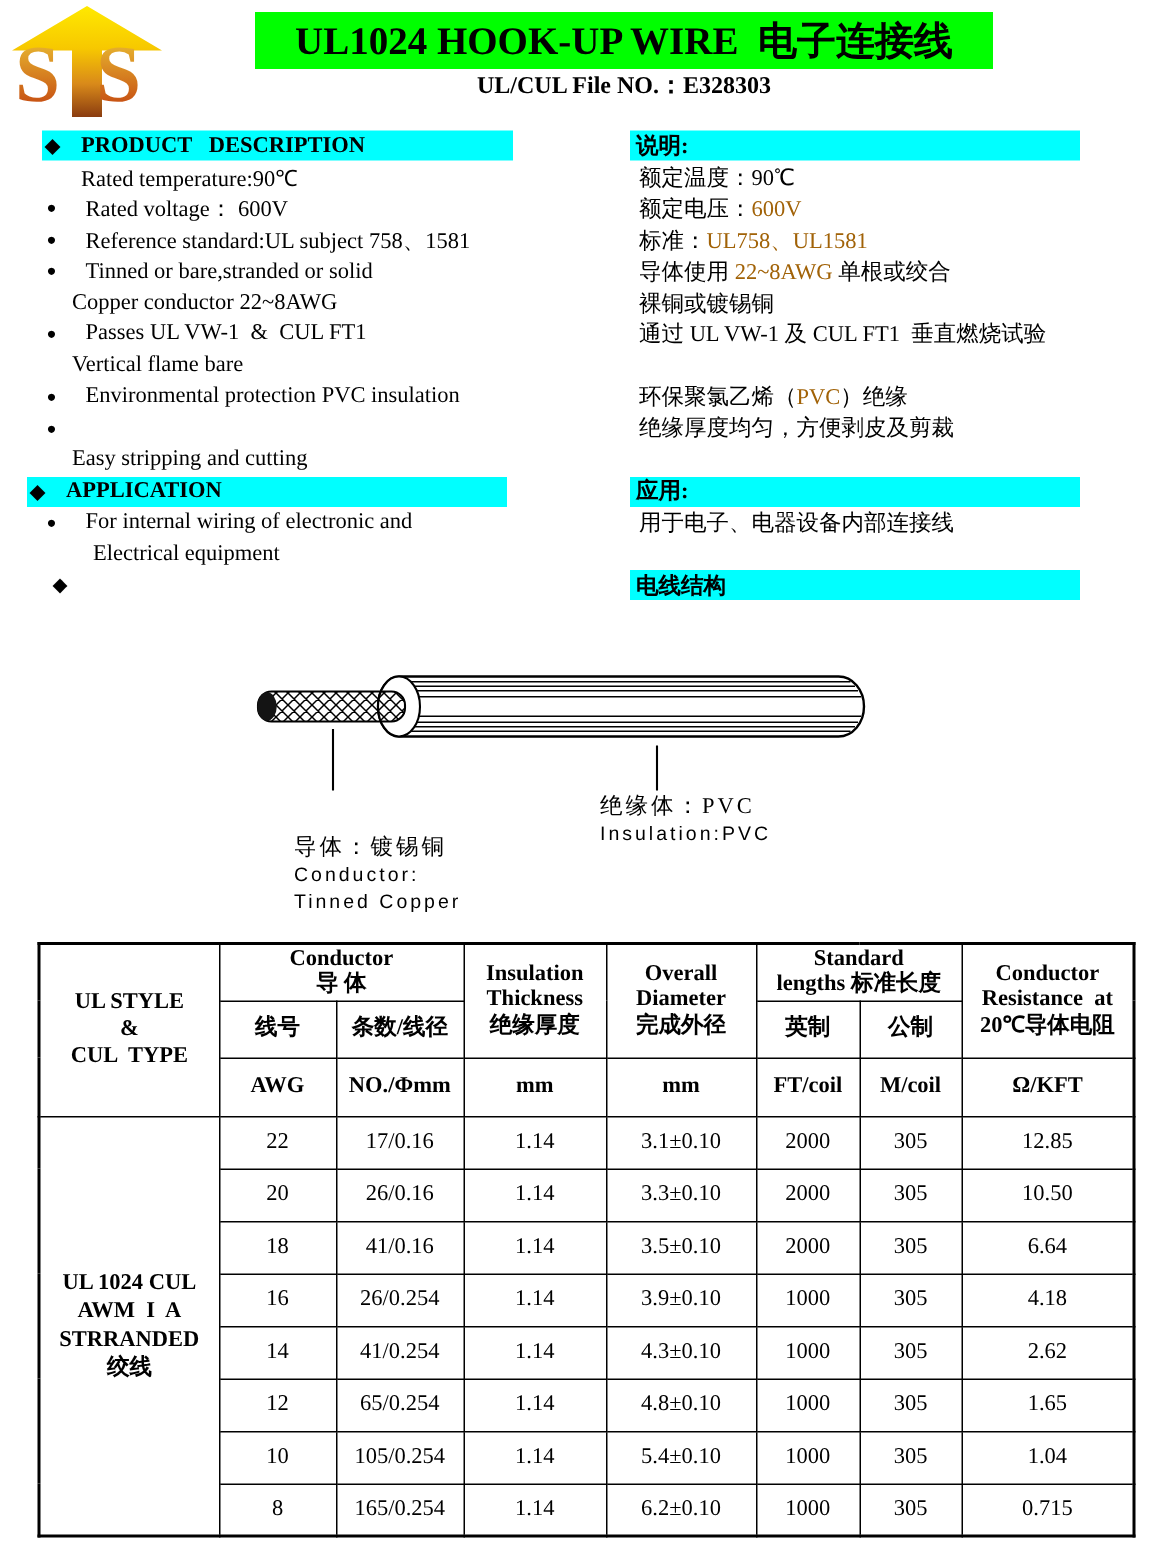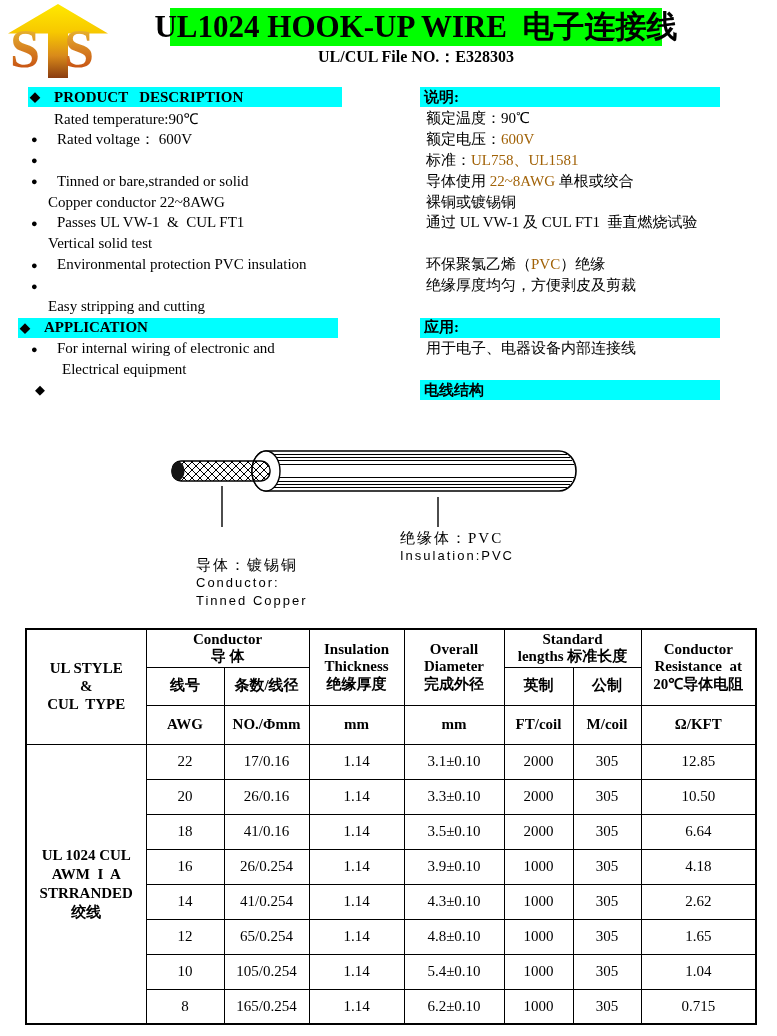--- a/index.html
+++ b/index.html
@@ -15,21 +15,21 @@
   .logo-s{position:absolute;top:18px;font-size:54px;font-weight:bold;line-height:1;
     font-family:"Liberation Serif",serif;
     background:linear-gradient(180deg,#e8b830 10%,#c85414 85%);
     -webkit-background-clip:text;background-clip:text;color:transparent;}
   #logo-s-left{left:2px;}
   #logo-s-right{left:56px;}
 
   
   #title-bar{left:170px;top:8px;width:492px;height:38px;background:#00ff00;
     display:flex;align-items:center;justify-content:center;
-    font-size:31px;font-weight:bold;white-space:pre;}
+    font-size:26px;font-weight:bold;white-space:pre;}
   #subtitle{left:170px;top:47px;width:492px;text-align:center;
     font-size:16px;font-weight:bold;}
 
   
   #left-column{left:28px;top:87px;width:365px;}
   #right-column{left:420px;top:87px;width:350px;}
   .trow{height:20.93px;display:flex;align-items:center;font-size:15px;white-space:pre;}
   .marker{width:26px;font-size:11px;text-align:left;padding-left:3px;flex:0 0 26px;}
   .diamond{font-size:13px;}
   .hl{background:#00ffff;display:flex;align-items:center;height:20px;font-weight:bold;}
@@ -72,25 +72,25 @@
   <span id="logo-s-right" class="logo-s">S</span>
 </div>
 
 <div id="title-bar" class="abs">UL1024 HOOK-UP WIRE  电子连接线</div>
 <div id="subtitle" class="abs">UL/CUL File NO.：E328303</div>
 
 <div id="left-column" class="abs">
     <div class="trow"><span class="hl"><span class="diamond">◆</span><span class="htext">PRODUCT   DESCRIPTION</span></span></div>
     <div class="trow"><span style="padding-left: 26px;">Rated temperature:90℃</span></div>
     <div class="trow"><span class="marker">●</span><span>Rated voltage： 600V</span></div>
-    <div class="trow"><span class="marker">●</span></div>
+    <div class="trow"><span class="marker">●</span><span>Reference standard:UL subject 758、1581</span></div>
     <div class="trow"><span class="marker">●</span><span>Tinned or bare,stranded or solid</span></div>
     <div class="trow"><span style="padding-left: 20px;">Copper conductor 22~8AWG</span></div>
     <div class="trow"><span class="marker">●</span><span>Passes UL VW-1  &amp;  CUL FT1</span></div>
-    <div class="trow"><span style="padding-left: 20px;">Vertical solid test</span></div>
+    <div class="trow"><span style="padding-left: 20px;">Vertical flame bare</span></div>
     <div class="trow"><span class="marker">●</span><span>Environmental protection PVC insulation</span></div>
     <div class="trow"><span class="marker">●</span></div>
     <div class="trow"><span style="padding-left: 20px;">Easy stripping and cutting</span></div>
     <div class="trow"><span class="hl"><span class="diamond">◆</span><span class="htext">APPLICATION</span></span></div>
     <div class="trow"><span class="marker">●</span><span>For internal wiring of electronic and</span></div>
     <div class="trow"><span style="padding-left: 34px;">Electrical equipment</span></div>
     <div class="trow"><span class="diamond out">◆</span></div>
   </div>
 <div id="right-column" class="abs">
     <div class="trow"><span class="hl">说明:</span></div>

